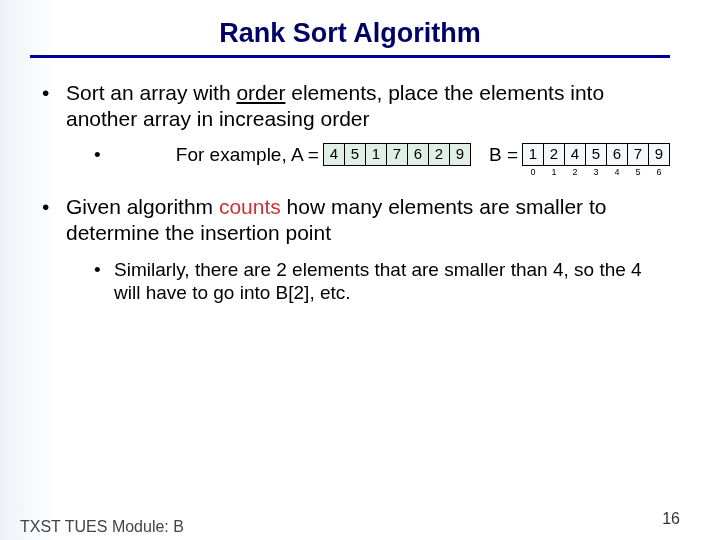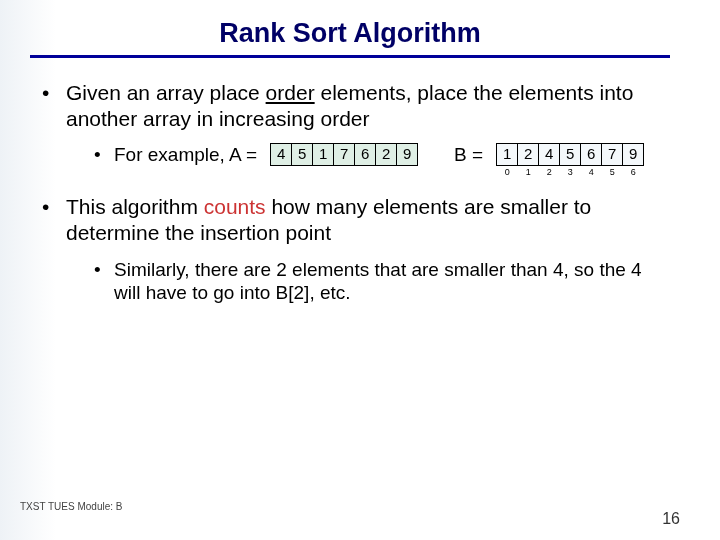--- a/index.html
+++ b/index.html
@@ -61,22 +61,23 @@
     left: 0;
     top: 0;
     font-size: 19px;
     color: #000;
   }
   .underline { text-decoration: underline; }
   .counts { color: #cc3333; margin-top: 24px; }
   .example-row {
     display: flex;
     align-items: flex-start;
-    gap: 13px;
+    gap: 4px;
     flex-wrap: nowrap;
+    justify-content: flex-end;
   }
   .arr-table {
     border-collapse: collapse;
     display: inline-table;
     vertical-align: middle;
   }
   .arr-table td {
     border: 1px solid #000;
     width: 21px;
     height: 22px;
@@ -92,43 +93,43 @@
     height: 12px;
     font-size: 9px;
     text-align: center;
     padding-top: 1px;
   }
   .arr-stack { display: inline-block; }
   .lbl { white-space: nowrap; font-size: 19px; }
   .footer {
     position: absolute;
     left: 20px;
-    bottom: 28px;
-    font-size: 10px;
+    bottom: 4px;
+    font-size: 16px;
     color: #444;
   }
   .pagenum {
     position: absolute;
     right: 20px;
     bottom: 12px;
     font-size: 16px;
     color: #333;
   }
 </style>
 </head>
 <body>
 
 <div class="slide">
 
   <div class="title">Rank Sort Algorithm</div>
   <hr class="title-rule">
 
   <ul class="top">
     <li>
-      <span>Given an array place </span><span class="underline">order</span><span> elements, place the elements into another array in increasing order</span>
+      <span>Sort an array with </span><span class="underline">order</span><span> elements, place the elements into another array in increasing order</span>
 
       <ul class="sub">
         <li>
           <div class="example-row">
             <span class="lbl">For example, A = </span>
             <table class="arr-table arr-a">
               <tbody>
                   <tr>
                 <td>4</td>
                 <td>5</td>
@@ -164,21 +165,21 @@
                   <td>6</td>
                 </tr>
               </tbody></table>
             </div>
           </div>
         </li>
       </ul>
     </li>
 
     <li>
-      <span>This algorithm </span><span class="counts">counts</span><span> how many elements are smaller to determine the insertion point</span>
+      <span>Given algorithm </span><span class="counts">counts</span><span> how many elements are smaller to determine the insertion point</span>
 
       <ul class="sub">
         <li>Similarly, there are 2 elements that are smaller than 4, so the 4 will have to go into B[2], etc.</li>
       </ul>
     </li>
   </ul>
 
   <div class="footer">TXST TUES Module: B</div>
   <div class="pagenum">16</div>
 </div>

